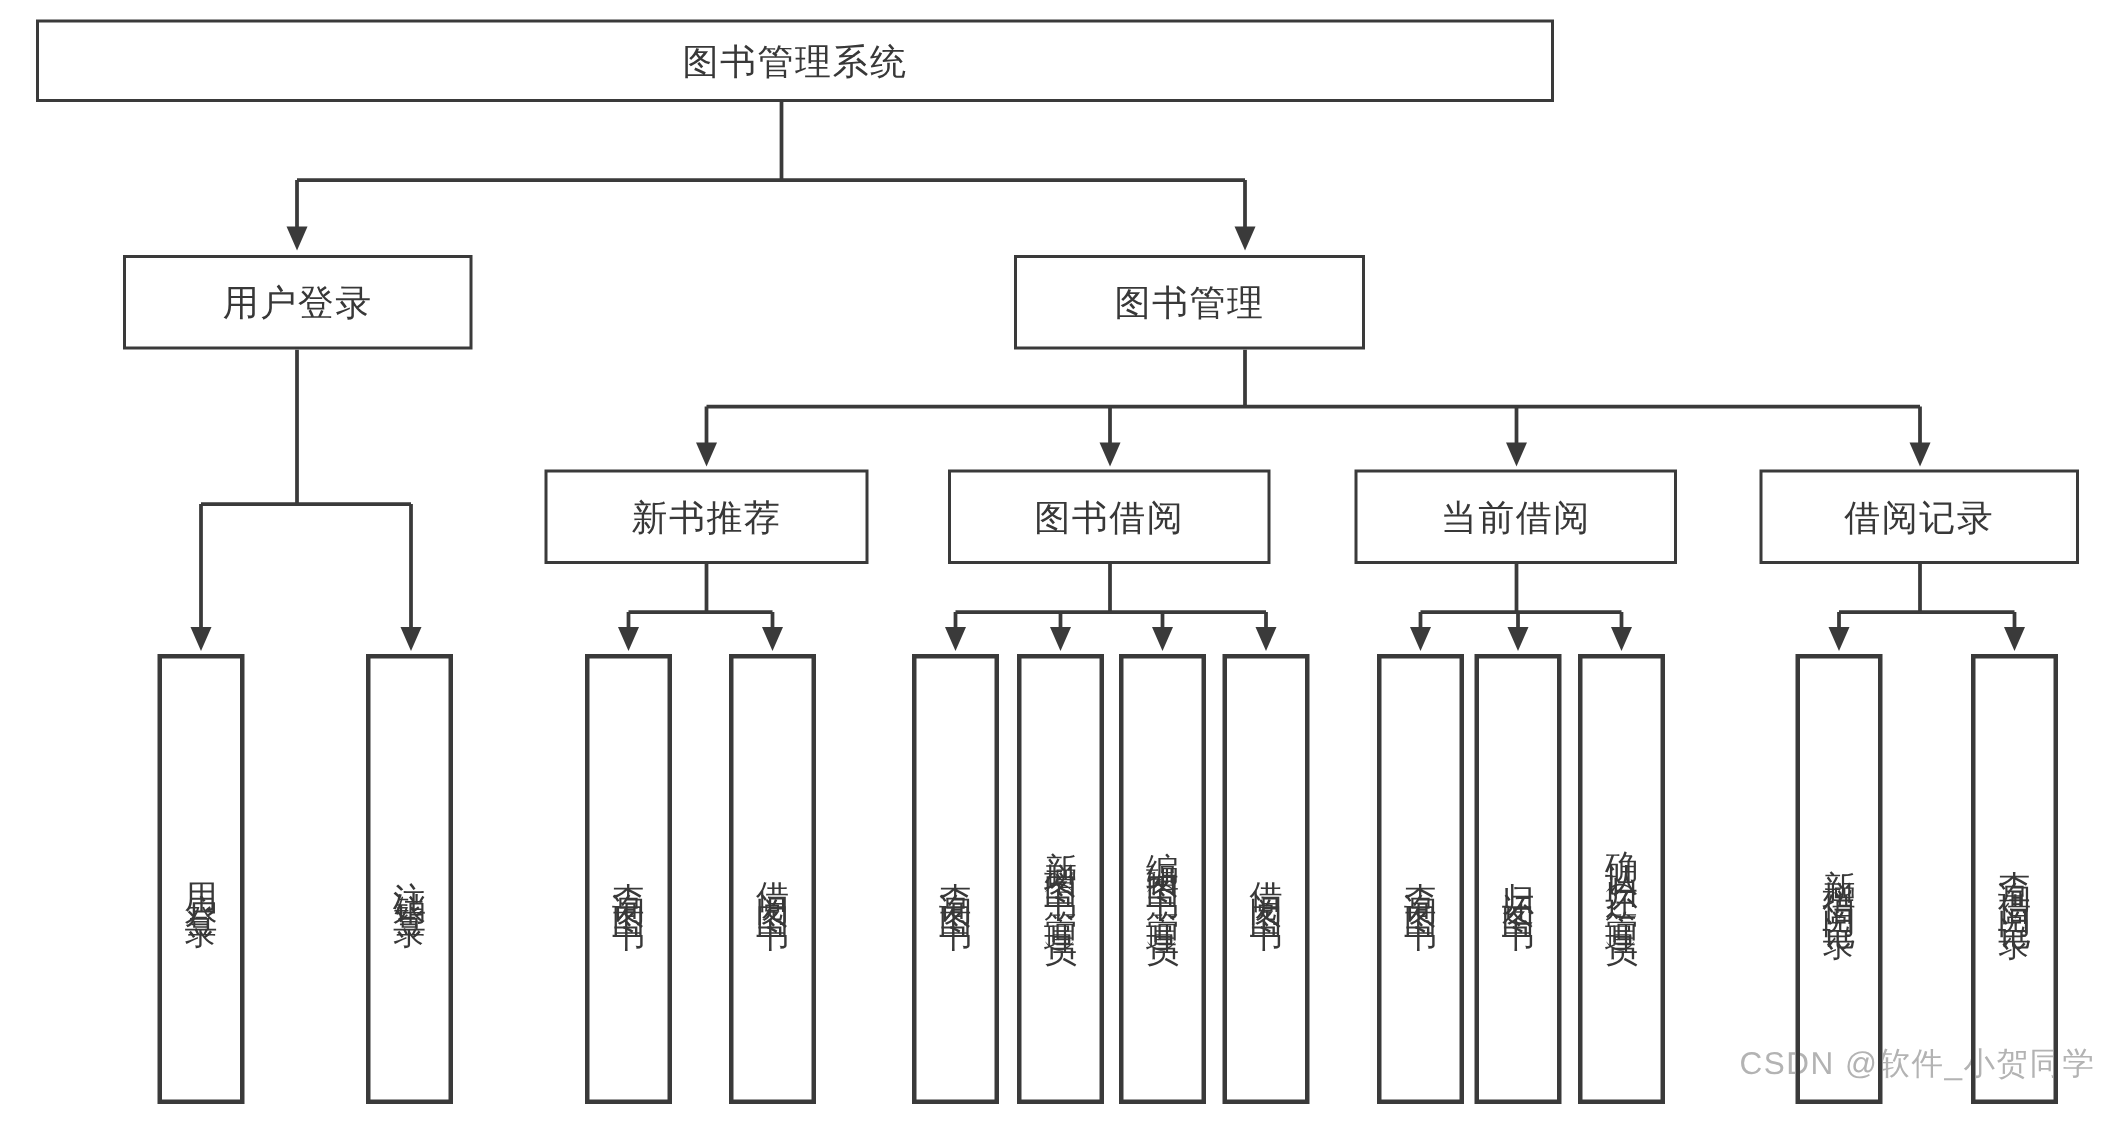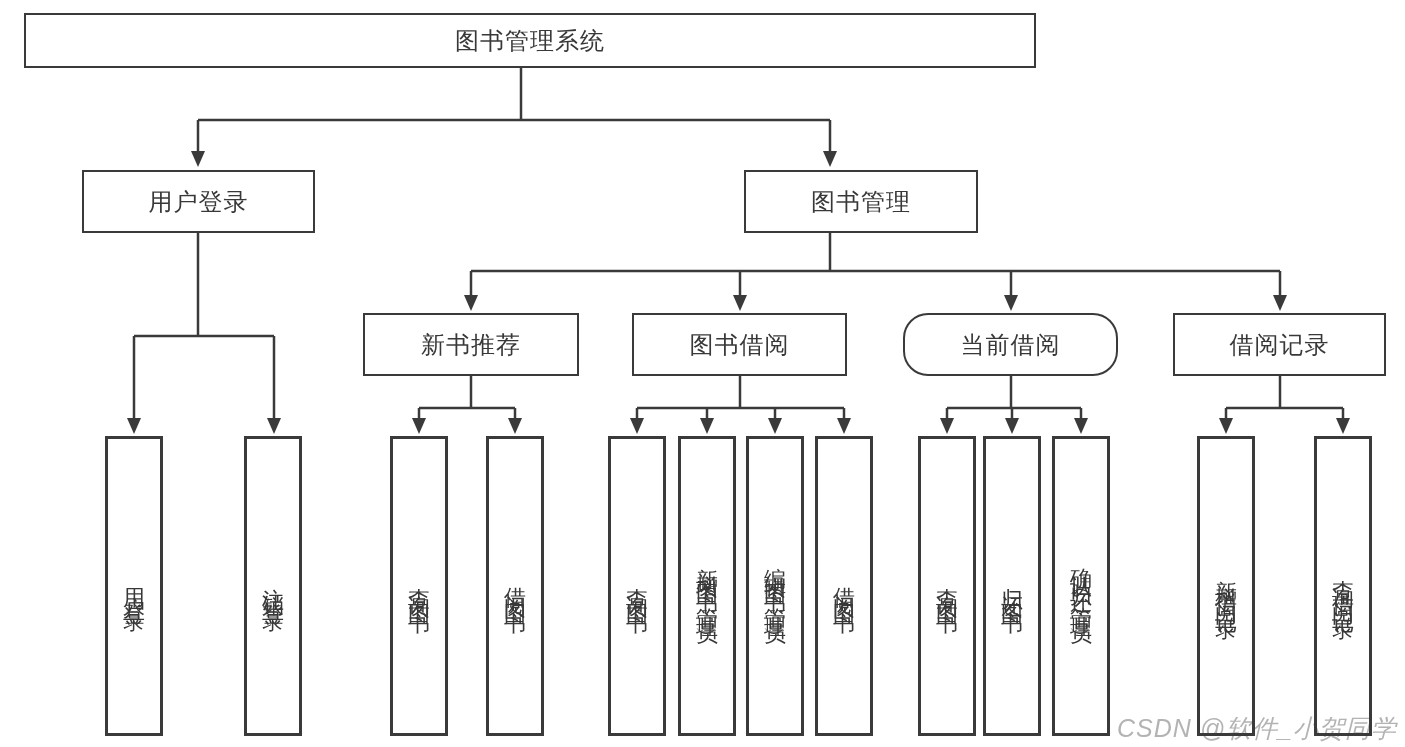--- a/index.html
+++ b/index.html
@@ -24,24 +24,23 @@
   .leaf{
     position:absolute;top:436px;width:58px;height:300px;box-sizing:border-box;
     border:3px solid var(--box-border);background:var(--box-fill);
     display:flex;align-items:center;justify-content:center;
   }
   .vtext{
     writing-mode:vertical-rl;text-orientation:mixed;white-space:nowrap;
     color:var(--text);font-size:22px;letter-spacing:8px;line-height:1;
   }
   .watermark{
-    position:absolute;right:8px;bottom:2px;z-index:3;
-    font-size:25px;letter-spacing:1px;color:var(--watermark);
+    position:absolute;right:8px;bottom:24px;z-index:3;
+    font-size:21px;letter-spacing:1px;color:var(--watermark);
     mix-blend-mode:darken;
-    font-style:italic;
   }
 </style>
 </head>
 <body>
 
 <div class="stage">
 
   <svg class="wires" viewBox="0 0 1405 747" xmlns="http://www.w3.org/2000/svg">
 
     <line x1="521" y1="68" x2="521" y2="120"></line>
@@ -100,25 +99,25 @@
     <line x1="1226" y1="408" x2="1343" y2="408"></line>
     <line x1="1226" y1="408" x2="1226" y2="420"></line>
       <polygon points="1219,418 1233,418 1226,434"></polygon>
     <line x1="1343" y1="408" x2="1343" y2="420"></line>
       <polygon points="1336,418 1350,418 1343,434"></polygon>
   </svg>
 
   <div class="node" style="left:12px;top:13px;width:1012px;height:55px;margin-left:12px;">图书管理系统</div>
 
   <div class="node" style="left:82px;top:170px;width:233px;height:63px;">用户登录</div>
-  <div class="node" style="left:744px;top:170px;width:234px;height:63px;">图书管理</div>
+  <div class="node" style="left:676px;top:170px;width:234px;height:63px;">图书管理</div>
 
   <div class="node" style="left:632px;top:313px;width:215px;height:63px;">图书借阅</div>
   <div class="node" style="left:363px;top:313px;width:216px;height:63px;">新书推荐</div>
-  <div class="node" style="left:903px;top:313px;width:215px;height:63px;border-radius:25px;">当前借阅</div>
+  <div class="node" style="left:903px;top:313px;width:215px;height:63px;">当前借阅</div>
   <div class="node" style="left:1173px;top:313px;width:213px;height:63px;">借阅记录</div>
 
   <div class="leaf" style="left:105px;">
     <span class="vtext">用户登录</span>
     </div>
   <div class="leaf" style="left:244px;">
     <span class="vtext">注销登录</span>
     </div>
 
   <div class="leaf" style="left:390px;">

